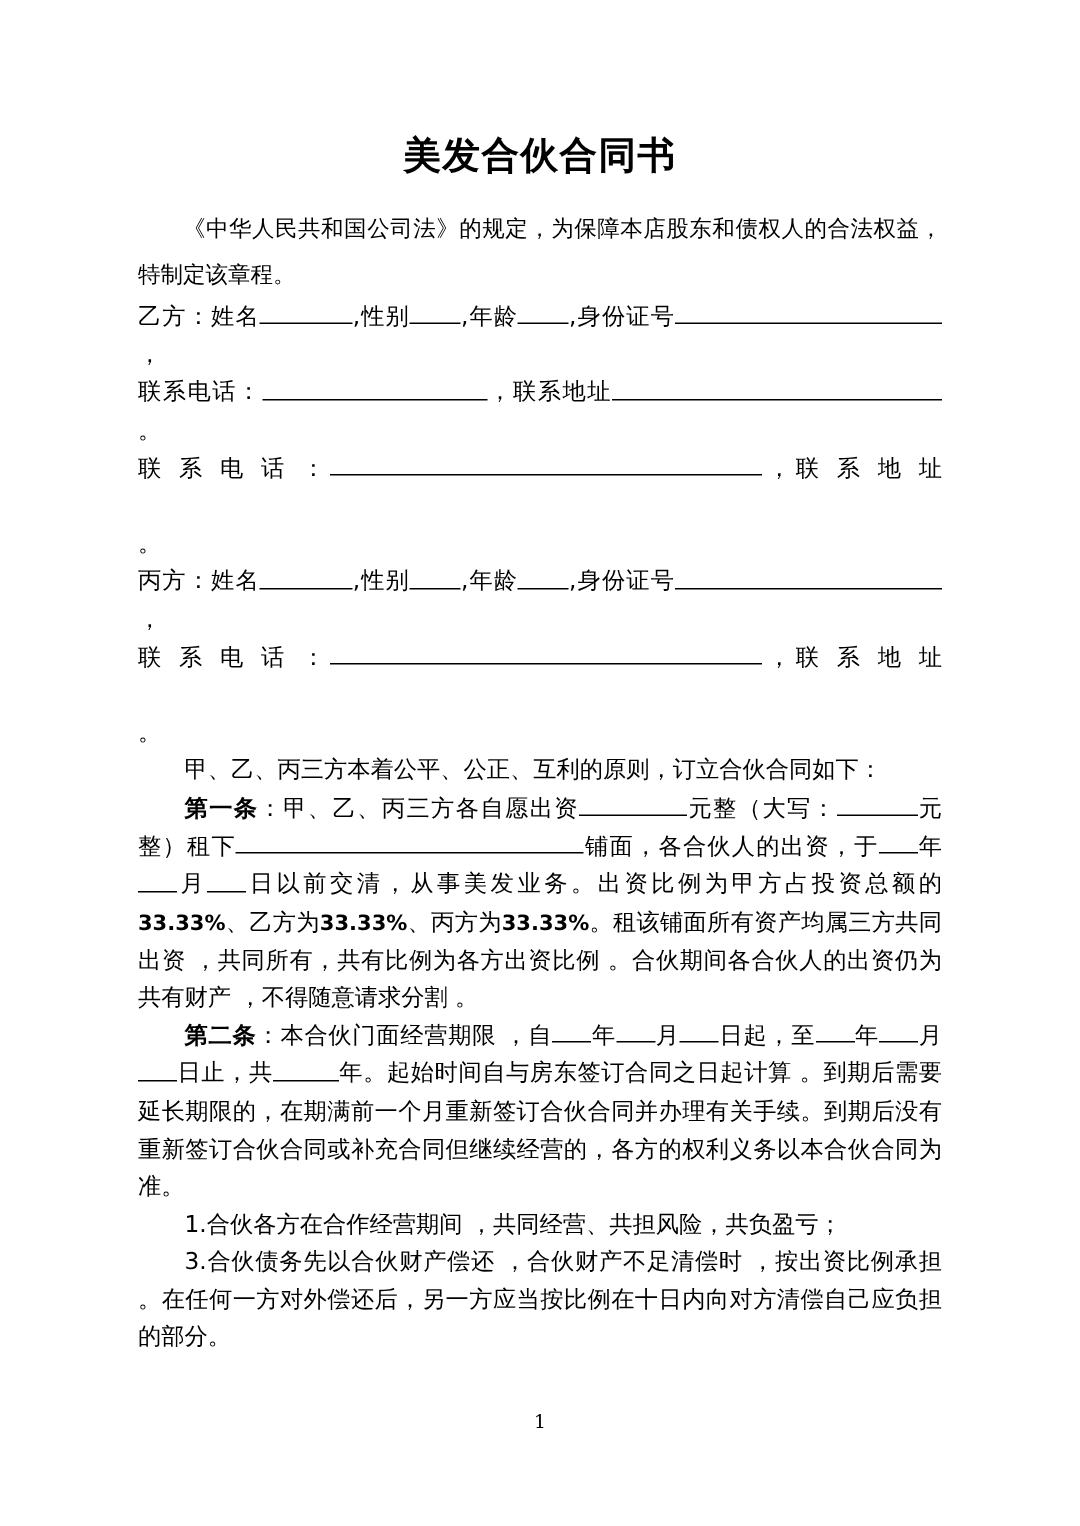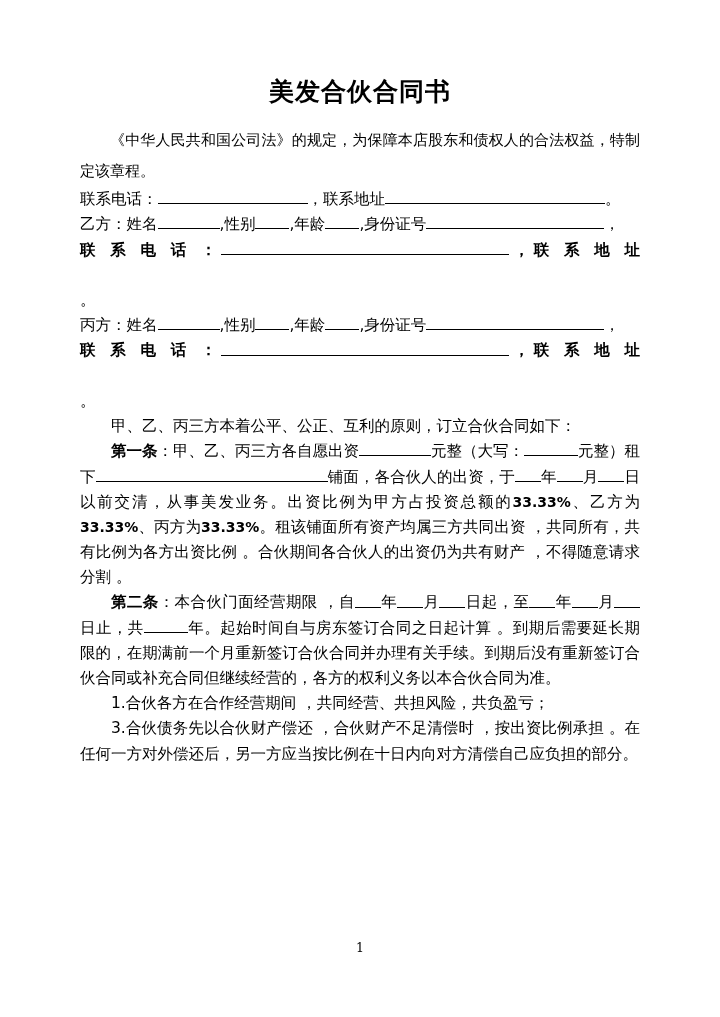--- a/index.html
+++ b/index.html
@@ -14,21 +14,21 @@
     font-family: "DejaVu Sans", "Liberation Sans", sans-serif;
     color: #000000;
     overflow: hidden;
   }
   .page {
     position: absolute;
     left: 0; top: 0;
     width: 720px;
     height: 1017px;
     box-sizing: border-box;
-    padding: 0;
+    padding: 12px;
     background: #ffffff;
   }
   .doc-title {
     text-align: center;
     font-size: 25px;
     font-weight: bold;
     letter-spacing: 1px;
     margin: 0;
     padding-top: 76px;
     line-height: 1.25;
@@ -53,21 +53,20 @@
     margin: 0;
     text-align: justify;
     text-justify: inter-character;
     white-space: normal;
   }
   .pline.indent { text-indent: 2em; }
   .spread {
     display: block;
     text-align: justify;
     text-justify: inter-character;
-    font-weight: bold;
   }
   .spread::after {
     content: "";
     display: inline-block;
     width: 100%;
     height: 0;
   }
   .ul {
     display: inline-block;
     border-bottom: 1px solid #000;
@@ -103,23 +102,23 @@
 
 <div class="page">
 
   <h1 class="doc-title">美发合伙合同书</h1>
 
   <p class="intro">《中华人民共和国公司法》的规定，为保障本店股东和债权人的合法权益，特制定该章程。</p>
 
   <div class="body-block">
 
 
+    <div class="pline"><span>乙方：姓名</span><span class="ul u-name"></span><span>,性别</span><span class="ul u-sex"></span><span>,年龄</span><span class="ul u-age"></span><span>,身份证号</span><span class="ul u-id"></span><span>，</span></div>
+
     <div class="pline"><span>联系电话：</span><span class="ul u-tel1"></span><span>，</span><span>联系地址</span><span class="ul u-addr1"></span><span>。</span></div>
-
-    <div class="pline"><span>乙方：姓名</span><span class="ul u-name"></span><span>,性别</span><span class="ul u-sex"></span><span>,年龄</span><span class="ul u-age"></span><span>,身份证号</span><span class="ul u-id"></span><span>，</span></div>
 
     <div class="pline spread"><span>联 系 电 话 ：</span><span class="ul u-tel2"></span><span>，</span><span>联 系 地 址</span></div>
     <div class="pline">。</div>
 
     <div class="pline"><span>丙方：姓名</span><span class="ul u-name"></span><span>,性别</span><span class="ul u-sex"></span><span>,年龄</span><span class="ul u-age"></span><span>,身份证号</span><span class="ul u-id"></span><span>，</span></div>
 
     <div class="pline spread"><span>联 系 电 话 ：</span><span class="ul u-tel2"></span><span>，</span><span>联 系 地 址</span></div>
     <div class="pline">。</div>
 
     <div class="pline indent">甲、乙、丙三方本着公平、公正、互利的原则，订立合伙合同如下：</div>

